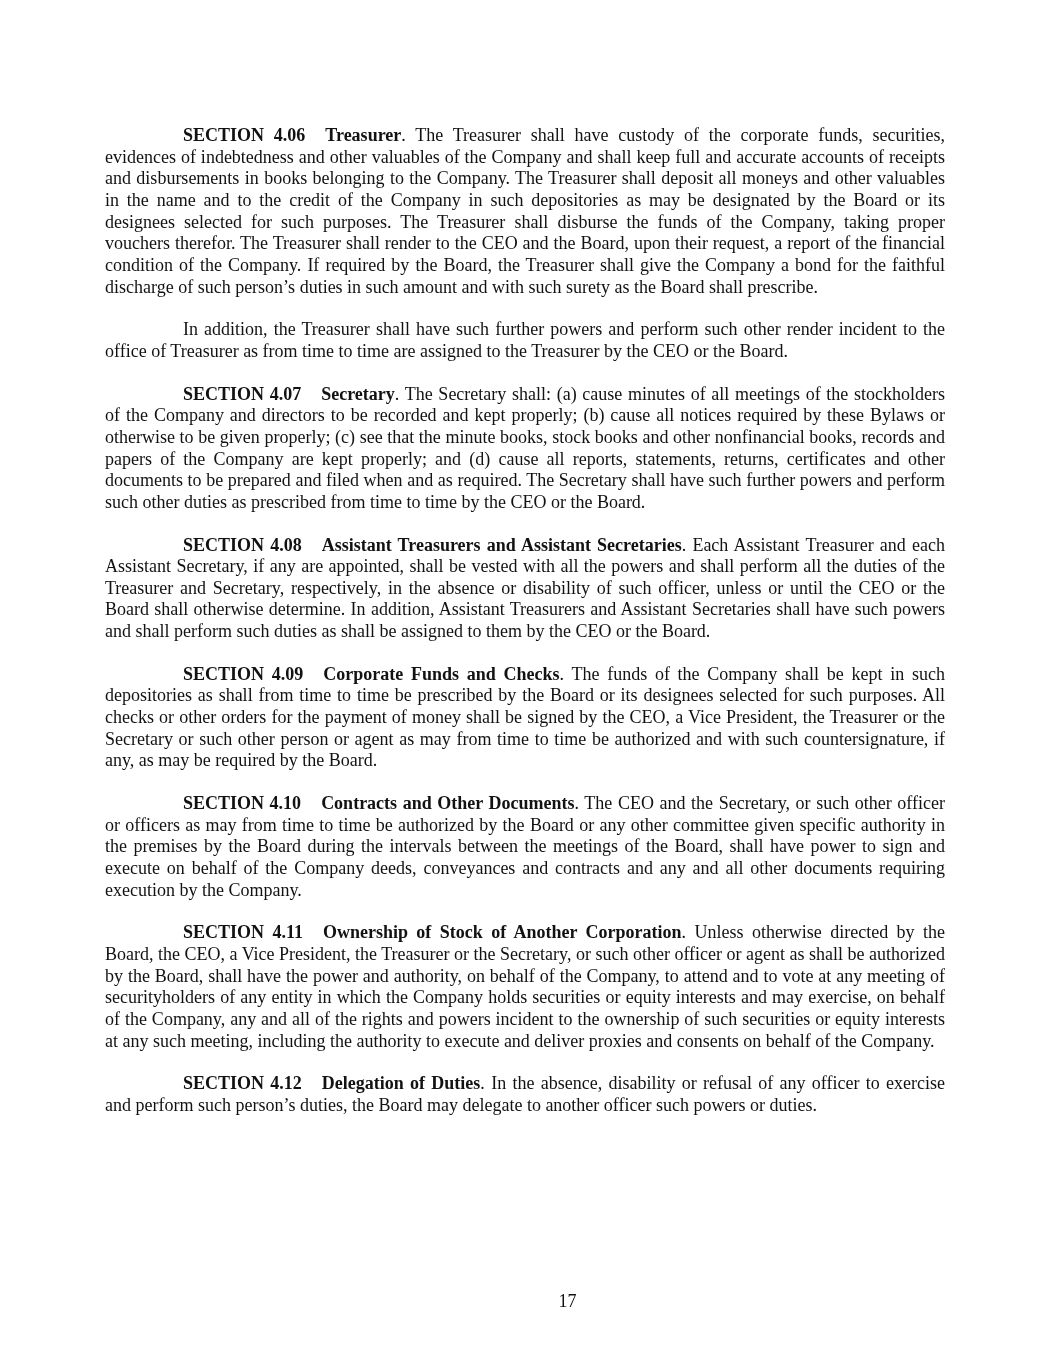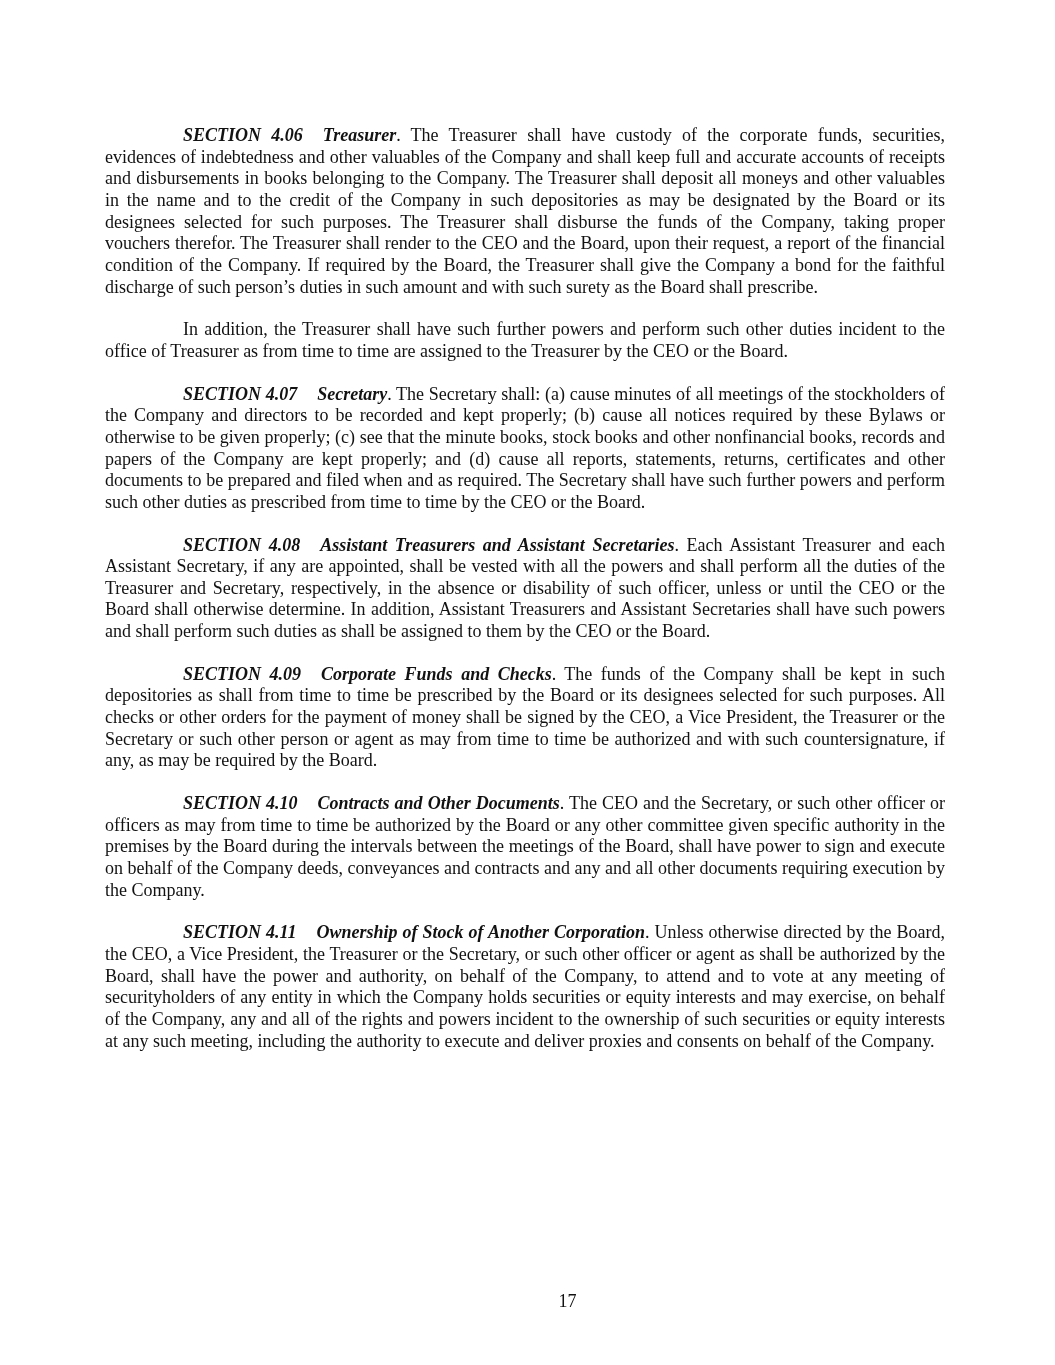--- a/index.html
+++ b/index.html
@@ -24,21 +24,20 @@
   }
   .para {
     margin: 0 0 21px 0;
     text-align: justify;
     text-indent: 78px;
     font-size: 18px;
     line-height: 21.65px;
   }
   .sec-label, .sec-title {
     font-weight: bold;
-    font-style: italic;
   }
   .sec-title {
     margin-left: 20px;
   }
   .page-number {
     position: absolute;
     left: 0;
     top: 1290px;
     width: 100%;
     text-align: center;
@@ -48,29 +47,30 @@
   }
 </style>
 </head>
 <body>
 
 <div class="page">
   <div class="content">
 
     <p class="para"><span class="sec-label">SECTION 4.06</span><span class="sec-title">Treasurer</span><span class="body-text">. The Treasurer shall have custody of the corporate funds, securities, evidences of indebtedness and other valuables of the Company and shall keep full and accurate accounts of receipts and disbursements in books belonging to the Company. The Treasurer shall deposit all moneys and other valuables in the name and to the credit of the Company in such depositories as may be designated by the Board or its designees selected for such purposes. The Treasurer shall disburse the funds of the Company, taking proper vouchers therefor. The Treasurer shall render to the CEO and the Board, upon their request, a report of the financial condition of the Company. If required by the Board, the Treasurer shall give the Company a bond for the faithful discharge of such person’s duties in such amount and with such surety as the Board shall prescribe.</span></p>
 
-    <p class="para"><span class="body-text">In addition, the Treasurer shall have such further powers and perform such other duties incident to the office of Treasurer as from time to time are assigned to the Treasurer by the CEO or the Board.</span></p>
+    <p class="para"><span class="body-text">In addition, the Treasurer shall have such further powers and perform such other render incident to the office of Treasurer as from time to time are assigned to the Treasurer by the CEO or the Board.</span></p>
 
     <p class="para"><span class="sec-label">SECTION 4.07</span><span class="sec-title">Secretary</span><span class="body-text">. The Secretary shall: (a) cause minutes of all meetings of the stockholders of the Company and directors to be recorded and kept properly; (b) cause all notices required by these Bylaws or otherwise to be given properly; (c) see that the minute books, stock books and other nonfinancial books, records and papers of the Company are kept properly; and (d) cause all reports, statements, returns, certificates and other documents to be prepared and filed when and as required. The Secretary shall have such further powers and perform such other duties as prescribed from time to time by the CEO or the Board.</span></p>
 
     <p class="para"><span class="sec-label">SECTION 4.08</span><span class="sec-title">Assistant Treasurers and Assistant Secretaries</span><span class="body-text">. Each Assistant Treasurer and each Assistant Secretary, if any are appointed, shall be vested with all the powers and shall perform all the duties of the Treasurer and Secretary, respectively, in the absence or disability of such officer, unless or until the CEO or the Board shall otherwise determine. In addition, Assistant Treasurers and Assistant Secretaries shall have such powers and shall perform such duties as shall be assigned to them by the CEO or the Board.</span></p>
 
     <p class="para"><span class="sec-label">SECTION 4.09</span><span class="sec-title">Corporate Funds and Checks</span><span class="body-text">. The funds of the Company shall be kept in such depositories as shall from time to time be prescribed by the Board or its designees selected for such purposes. All checks or other orders for the payment of money shall be signed by the CEO, a Vice President, the Treasurer or the Secretary or such other person or agent as may from time to time be authorized and with such countersignature, if any, as may be required by the Board.</span></p>
 
     <p class="para"><span class="sec-label">SECTION 4.10</span><span class="sec-title">Contracts and Other Documents</span><span class="body-text">. The CEO and the Secretary, or such other officer or officers as may from time to time be authorized by the Board or any other committee given specific authority in the premises by the Board during the intervals between the meetings of the Board, shall have power to sign and execute on behalf of the Company deeds, conveyances and contracts and any and all other documents requiring execution by the Company.</span></p>
 
     <p class="para"><span class="sec-label">SECTION 4.11</span><span class="sec-title">Ownership of Stock of Another Corporation</span><span class="body-text">. Unless otherwise directed by the Board, the CEO, a Vice President, the Treasurer or the Secretary, or such other officer or agent as shall be authorized by the Board, shall have the power and authority, on behalf of the Company, to attend and to vote at any meeting of securityholders of any entity in which the Company holds securities or equity interests and may exercise, on behalf of the Company, any and all of the rights and powers incident to the ownership of such securities or equity interests at any such meeting, including the authority to execute and deliver proxies and consents on behalf of the Company.</span></p>
 
+    <p class="para"><span class="sec-label">SECTION 4.12</span><span class="sec-title">Delegation of Duties</span><span class="body-text">. In the absence, disability or refusal of any officer to exercise and perform such person’s duties, the Board may delegate to another officer such powers or duties.</span></p>
 
   </div>
 
   <div class="page-number">17</div>
 </div>
 
 </body></html>

